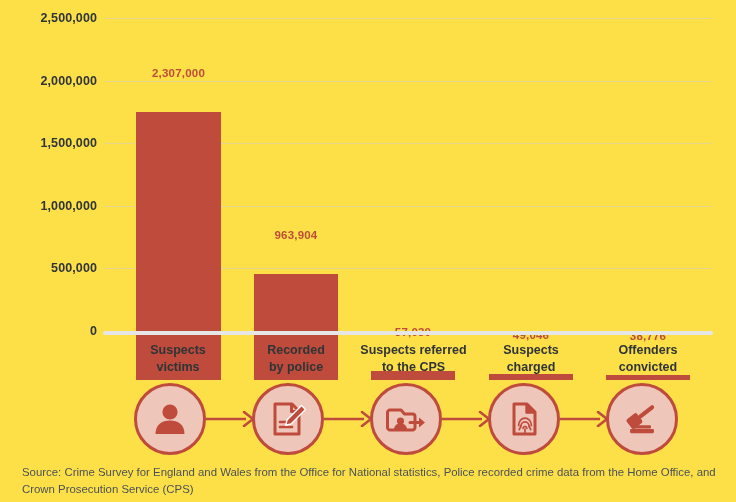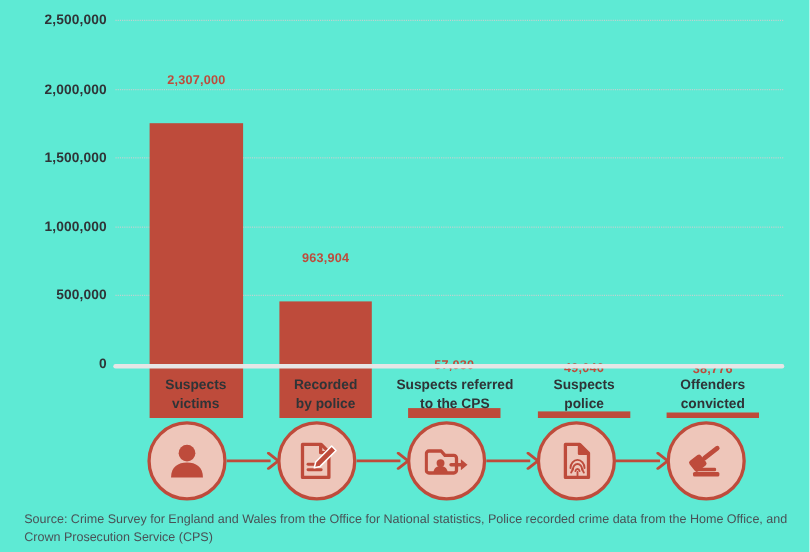--- a/index.html
+++ b/index.html
@@ -5,21 +5,21 @@
   * { box-sizing: border-box; margin: 0; padding: 0; }
   html, body {
     width: 736px; height: 502px;
     background: #ffffff;
     font-family: "Liberation Sans", sans-serif;
     overflow: hidden;
   }
   #page {
     position: relative;
     width: 736px; height: 502px;
-    background: #5eead4;
+    background: #fde047;
   }
 
   
   #chart {
     position: absolute;
     left: 0; top: 0;
     width: 736px; height: 380px;
   }
   
   .plot {
@@ -179,21 +179,21 @@
     <div class="cat-label" style="left:226px; width:140px;">
       <div>Recorded</div>
       <div>by police</div>
     </div>
     <div class="cat-label" style="left:336px; width:155px;">
       <div>Suspects referred</div>
       <div>to the CPS</div>
     </div>
     <div class="cat-label" style="left:461px; width:140px;">
       <div>Suspects</div>
-      <div>police</div>
+      <div>charged</div>
     </div>
     <div class="cat-label" style="left:578px; width:140px;">
       <div>Offenders</div>
       <div>convicted</div>
     </div>
   </div>
 
   <div id="flow">
 
     <div class="node" style="left:134px;">

